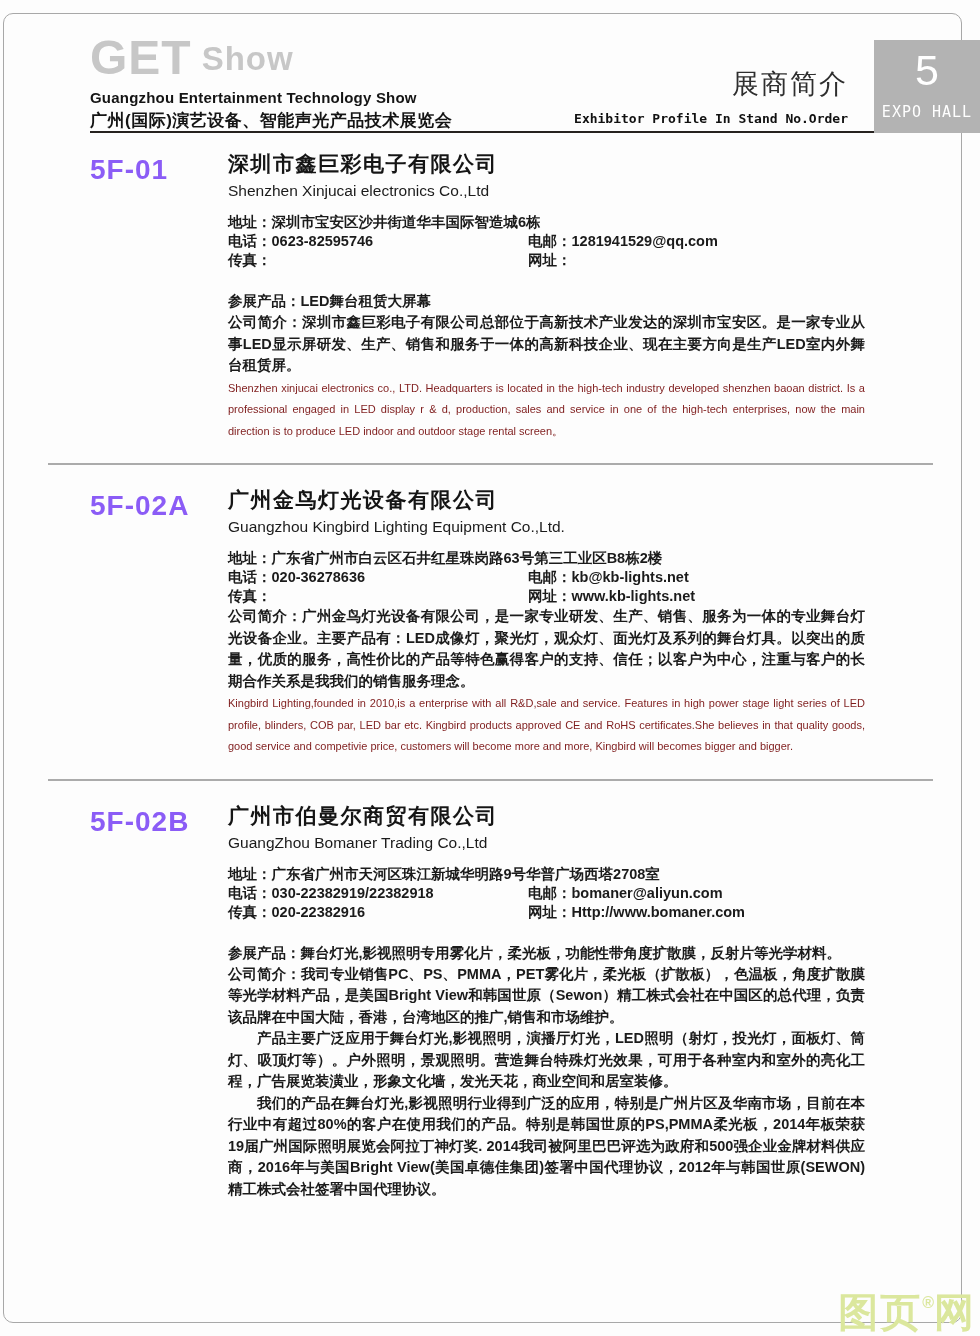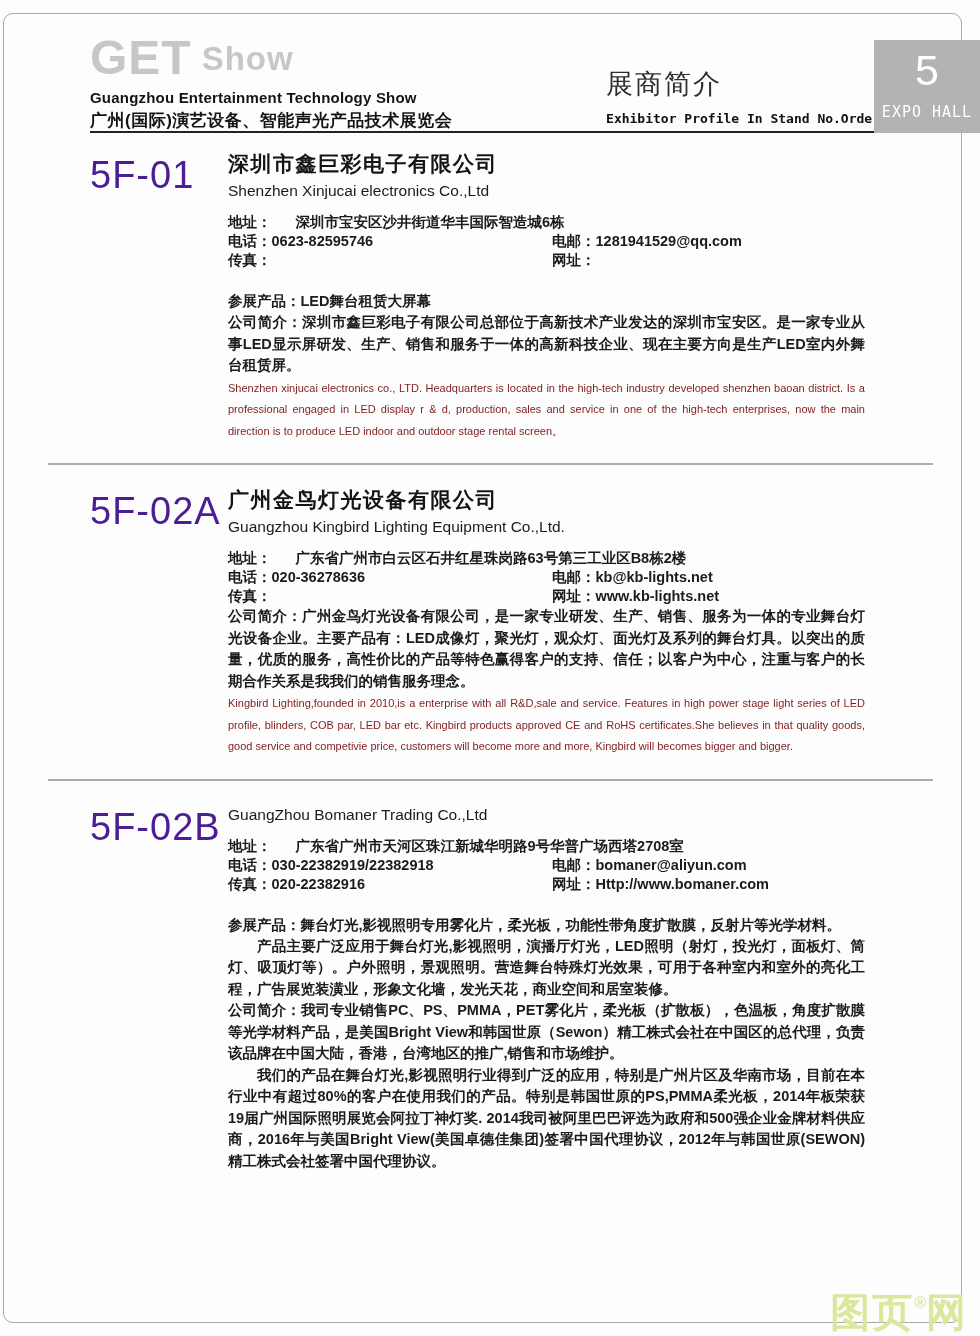--- a/index.html
+++ b/index.html
@@ -16,55 +16,55 @@
     border:1px solid #a8a8a8; border-radius:10px;
     pointer-events:none;
   }
   
   .logo-block { position:absolute; left:90px; top:34px; }
   .logo-line { display:flex; align-items:center; color:#c7c7c7; line-height:1; }
   .logo-main { font-size:48px; font-weight:bold; letter-spacing:1px; }
   .logo-sub  { font-size:33px; font-weight:bold; margin-left:10px; letter-spacing:1px; }
   .show-name-en { font-size:15px; color:#141414; margin-top:7px; letter-spacing:0.2px;font-weight:bold; }
   .show-name-cn { font-size:17px; font-weight:bold; color:#141414; margin-top:3px; letter-spacing:0.5px; }
-  .header-right { position:absolute; right:100px; top:66px; }
+  .header-right { position:absolute; right:132px; top:66px; text-align:right; }
   .page-title-cn { font-size:27px; color:#2e2e2e; letter-spacing:2px; }
   .page-title-en { font-family:"DejaVu Sans Mono", monospace; font-size:13px; font-weight:bold; color:#111; margin-top:9px; }
   .hall-box {
     position:absolute; left:874px; top:40px; width:106px; height:93px;
     background:#b3b3b3; color:#fff; text-align:center;
   }
   .hall-number { font-size:43px; line-height:1; margin-top:9px; }
   .hall-label { font-family:"DejaVu Sans Mono", monospace; font-size:15px; margin-top:11px; letter-spacing:1px; }
   .header-rule { position:absolute; left:90px; top:131px; width:784px; height:2px; background:#26221f; }
 
   
   .main { position:absolute; left:90px; top:150px; width:775px; }
   .section { display:flex; }
   .booth-col { width:138px; flex:0 0 138px; }
-  .booth-no { font-size:38px; letter-spacing:1px; color:#4c1d95; padding-top:4px; }
+  .booth-no { font-size:28px; letter-spacing:1px; color:#8b5cf6; padding-top:4px;font-weight:bold; }
   .content-col { flex:1; min-width:0; }
   .name-cn { font-size:21px; font-weight:bold; letter-spacing:1.5px; color:#151515; }
   .name-en { font-size:15.5px; color:#1b1b1b; margin-top:4px; }
   .contact { margin-top:13px; font-size:14.5px; line-height:19px; font-weight:bold; }
-  .c-row { display:flex;gap:24px; }
+  .c-row { display:flex; }
   .c-cell-left { width:300px; flex:0 0 300px; }
   .c-cell-right { flex:1; }
   .lbl { font-weight:bold; }
   .products-row { margin-top:21px; font-size:14.5px; font-weight:bold; line-height:21px; }
   .para-cn { font-size:14.5px; font-weight:bold; line-height:21.5px; text-align:justify; }
   .para-cn.indent { text-indent:2em; }
   .para-en { font-size:11px; font-weight:normal; line-height:21.5px; text-align:justify; margin-top:1px; color:#7f1d1d; }
   .divider {
     height:2px; background:#ababab;
     margin:21px 0 21px -42px; width:885px;
   }
   
   .watermark {
-    position:absolute; right:12px; bottom:4px;
+    position:absolute; right:4px; bottom:4px;
     color:#dbe79d; font-weight:bold; font-size:40px; line-height:1;
     letter-spacing:2px; white-space:nowrap;
   }
   .watermark .reg { font-size:16px; vertical-align:18px; letter-spacing:0; }
 </style>
 </head>
 <body>
 
 <div class="page-border"></div>
 
@@ -168,20 +168,21 @@
     </div>
   </div>
 
   <div class="divider"></div>
 
   <div class="section">
     <div class="booth-col">
       <div class="booth-no">5F-02B</div>
     </div>
     <div class="content-col">
+      <div class="name-cn">广州市伯曼尔商贸有限公司</div>
       <div class="name-en">GuangZhou Bomaner Trading Co.,Ltd</div>
       <div class="contact">
         <div class="c-row">
           <span class="lbl">地址：</span>
             <span>广东省广州市天河区珠江新城华明路9号华普广场西塔2708室</span>
         </div>
         <div class="c-row">
           <div class="c-cell-left">
             <span class="lbl">电话：</span><span>030-22382919/22382918</span>
           </div>
@@ -194,23 +195,23 @@
             <span class="lbl">传真：</span><span>020-22382916</span>
           </div>
           <div class="c-cell-right">
             <span class="lbl">网址：</span><span>Http://www.bomaner.com</span>
           </div>
         </div>
       </div>
       <div class="products-row">
         <span class="lbl">参展产品：</span><span>舞台灯光,影视照明专用雾化片，柔光板，功能性带角度扩散膜，反射片等光学材料。</span>
       </div>
-      <div class="para-cn indent">产品主要广泛应用于舞台灯光,影视照明，演播厅灯光，LED照明（射灯，投光灯，面板灯、筒灯、吸顶灯等）。户外照明，景观照明。营造舞台特殊灯光效果，可用于各种室内和室外的亮化工程，广告展览装潢业，形象文化墙，发光天花，商业空间和居室装修。</div>
       <div class="para-cn">
         <span class="lbl">公司简介：</span><span>我司专业销售PC、PS、PMMA，PET雾化片，柔光板（扩散板），色温板，角度扩散膜等光学材料产品，是美国Bright  View和韩国世原（Sewon）精工株式会社在中国区的总代理，负责该品牌在中国大陆，香港，台湾地区的推广,销售和市场维护。</span>
       </div>
+      <div class="para-cn indent">产品主要广泛应用于舞台灯光,影视照明，演播厅灯光，LED照明（射灯，投光灯，面板灯、筒灯、吸顶灯等）。户外照明，景观照明。营造舞台特殊灯光效果，可用于各种室内和室外的亮化工程，广告展览装潢业，形象文化墙，发光天花，商业空间和居室装修。</div>
       <div class="para-cn indent">我们的产品在舞台灯光,影视照明行业得到广泛的应用，特别是广州片区及华南市场，目前在本行业中有超过80%的客户在使用我们的产品。特别是韩国世原的PS,PMMA柔光板，2014年板荣获19届广州国际照明展览会阿拉丁神灯奖. 2014我司被阿里巴巴评选为政府和500强企业金牌材料供应商，2016年与美国Bright  View(美国卓德佳集团)签署中国代理协议，2012年与韩国世原(SEWON)精工株式会社签署中国代理协议。</div>
     </div>
   </div>
 
 </div>
 
 <div class="watermark"><span>图页</span><span class="reg">®</span><span>网</span></div>
 
 </body></html>

